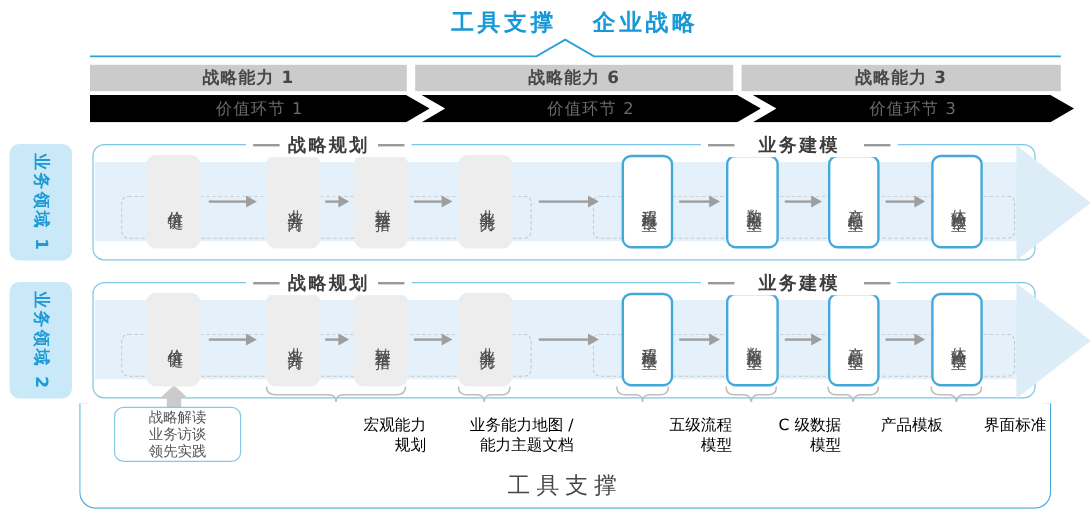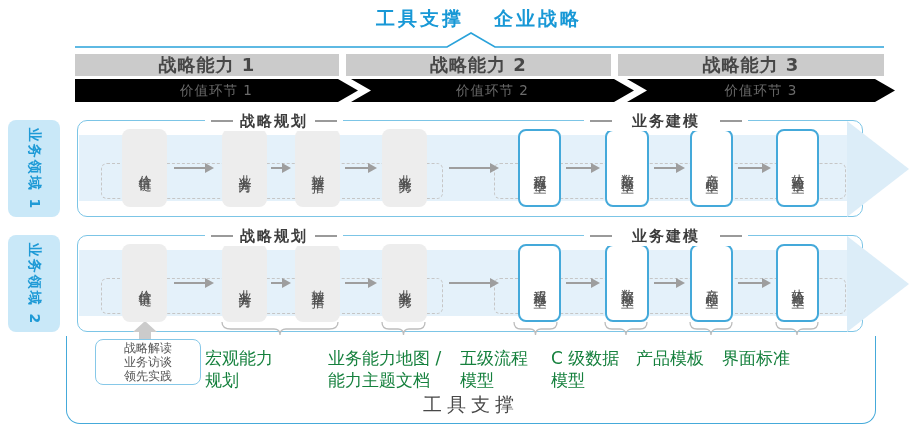--- a/index.html
+++ b/index.html
@@ -6,21 +6,21 @@
   .canvas{
     position:relative;width:910px;height:432px;background:#fff;overflow:hidden;
     font-family:"DejaVu Sans","Liberation Sans",sans-serif;
   }
   
   .title-row{position:absolute;top:6px;left:0;width:100%;display:flex;justify-content:center;
     gap:30px;transform:translateX(24px);font-size:19px;font-weight:bold;color:#1898D6;letter-spacing:3px;}
   .topline{position:absolute;left:0;top:0;}
   
   .capbar{position:absolute;top:54px;height:22px;background:#CBCBCB;color:#474747;
-    font-size:18px;font-weight:bold;display:flex;align-items:center;justify-content:center;letter-spacing:1px;}
+    font-size:14px;font-weight:bold;display:flex;align-items:center;justify-content:center;letter-spacing:1px;}
   .cap1{left:75px;width:264px;} .cap2{left:346px;width:265px;} .cap3{left:618px;width:266px;}
   
   .chev{position:absolute;top:79px;height:23px;background:#000000;color:#6b6b6b;
     font-size:13.5px;display:flex;align-items:center;justify-content:center;letter-spacing:1px;}
   .chv1{left:75px;width:283px;clip-path:polygon(0 0,calc(100% - 20px) 0,100% 50%,calc(100% - 20px) 100%,0 100%);}
   .chv2{left:351px;width:283px;clip-path:polygon(0 0,calc(100% - 20px) 0,100% 50%,calc(100% - 20px) 100%,0 100%,20px 50%);}
   .chv3{left:627px;width:268px;clip-path:polygon(0 0,calc(100% - 20px) 0,100% 50%,calc(100% - 20px) 100%,0 100%,20px 50%);}
   
   .domain{position:absolute;left:8px;width:52px;height:97px;background:#C9E8F8;border-radius:8px;
     display:flex;align-items:center;justify-content:center;}
@@ -64,39 +64,39 @@
   
   .practice{position:absolute;left:95px;top:339px;width:104px;height:44px;border:1px solid #86C8E8;
     border-radius:8px;background:#fff;display:flex;flex-direction:column;align-items:center;
     justify-content:center;font-size:12px;line-height:1.18;color:#555;z-index:2;}
   .uparrow-head{position:absolute;left:133px;top:321px;width:0;height:0;
     border-left:12px solid transparent;border-right:12px solid transparent;border-bottom:11px solid #CBCBCB;}
   .uparrow-shaft{position:absolute;left:139px;top:331px;width:12px;height:9px;background:#CBCBCB;}
   .brace{position:absolute;top:321px;height:15px;}
   .brc-a{left:221px;width:118px;} .brc-b{left:381px;width:45px;} .brc-c{left:513px;width:45px;}
   .brc-d{left:604px;width:44px;} .brc-e{left:689px;width:44px;} .brc-f{left:775px;width:44px;}
-  .note{position:absolute;top:347px;width:150px;text-align:left;font-size:17px;line-height:1.3;color:#15803d;}
+  .note{position:absolute;top:347px;width:150px;text-align:right;font-size:13px;line-height:1.3;color:#000000;}
   .nt-a{left:205px;} .nt-b{left:328px;} .nt-c{left:460px;} .nt-d{left:551px;} .nt-e{left:636px;} .nt-f{left:722px;}
 </style>
 </head>
 <body>
 
 <div class="canvas">
 
   <svg class="topline" width="910" height="52" viewBox="0 0 910 52">
     <polyline points="75,47 447,47 471,33 495,47 884,47" fill="none" stroke="#2AA2DA" stroke-width="1.6"></polyline>
   </svg>
 
   <div class="title-row">
     <span>工具支撑</span>
     <span>企业战略</span>
   </div>
 
   <div class="capbar cap1">战略能力 1</div>
-  <div class="capbar cap2">战略能力 2</div>
+  <div class="capbar cap2">战略能力 6</div>
   <div class="capbar cap3">战略能力 3</div>
 
   <div class="chev chv1">价值环节 1</div>
   <div class="chev chv2">价值环节 2</div>
   <div class="chev chv3">价值环节 3</div>
 
   <div class="domain dom1">
     <span>业务领域 1</span>
   </div>
   <div class="domain dom2">

